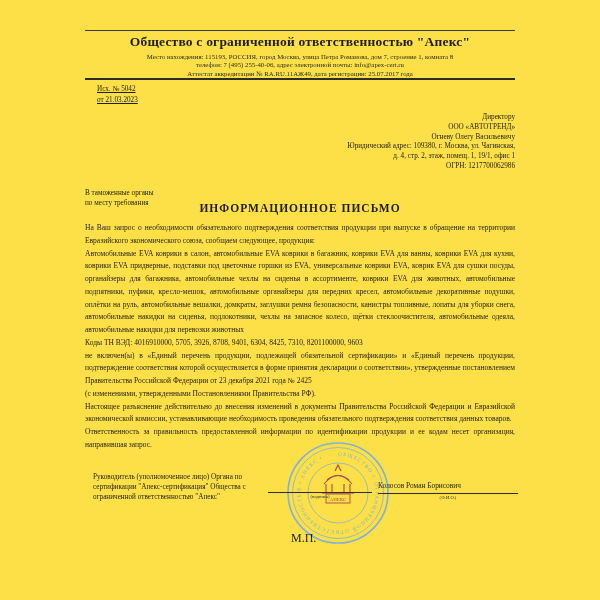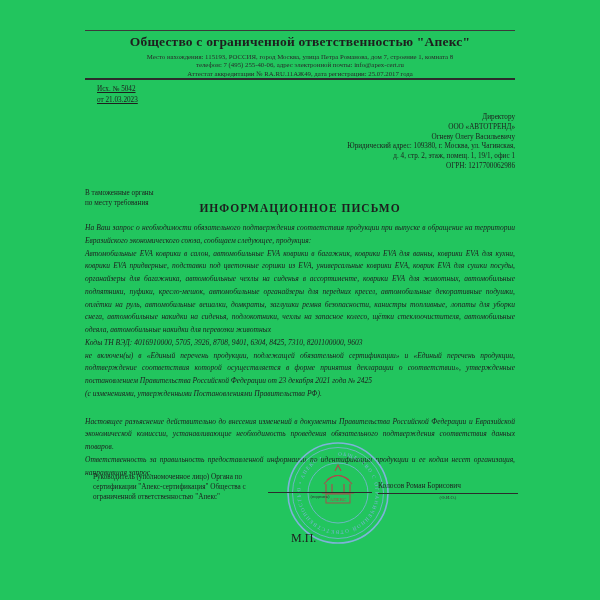--- a/index.html
+++ b/index.html
@@ -1,32 +1,32 @@
 <!DOCTYPE html>
 <html><head>
 <meta charset="utf-8">
 <style>
   html,body{margin:0;padding:0;background:#e8e8e8;}
   .page{
-    position:relative;width:600px;height:600px;background:#22c55e;
+    position:relative;width:600px;height:600px;background:#fde047;
     font-family:"Liberation Serif","DejaVu Serif",serif;color:#1e1e1e;
     overflow:hidden;margin:0 auto;
   }
   .abs{position:absolute;}
   .rule-thin{left:85px;right:85px;height:0;border-top:1px solid #3a3a3a;}
   .rule-thick{left:85px;right:85px;height:0;border-top:2px solid #2c2c2c;}
   .company{left:0;right:0;top:34px;text-align:center;font-weight:bold;font-size:13.5px;letter-spacing:.2px;}
   .contact{left:0;right:0;top:53px;text-align:center;font-size:6.8px;line-height:8.4px;color:#2a2a2a;}
   .refblock{left:97px;top:84px;font-size:7.2px;line-height:10.5px;text-decoration:underline;}
   .recipient{right:85px;top:94px;text-align:right;font-size:7.2px;line-height:9.8px;margin-top:19px;}
   .title{left:0;right:0;top:164px;text-align:center;font-weight:bold;font-size:11.5px;letter-spacing:1px;margin-top:38px;}
   .note{left:85px;top:189px;font-size:7.2px;line-height:9.8px;}
   .bodytext{left:85px;width:430px;top:222px;font-size:7.5px;line-height:12.75px;text-align:justify;}
-  .bodytext p{margin:0;font-style:italic;}
-  .bodytext p.gap{margin-top:15px;}
+  .bodytext p{margin:0;}
+  .bodytext p.gap{}
   .sig-left{left:93px;top:473px;width:160px;font-size:7.2px;line-height:9.8px;}
   .sig-line1{left:268px;top:492px;width:104px;height:0;border-top:1px solid #2c2c2c;}
   .sig-label{left:282px;top:494px;width:76px;text-align:center;font-size:4.6px;color:#333;}
   .sig-name{left:378px;top:481px;width:140px;text-align:left;font-size:7.4px;}
   .sig-line2{left:378px;top:493px;width:140px;height:0;border-top:1px solid #2c2c2c;}
   .sig-name-label{left:378px;top:495px;width:140px;text-align:center;font-size:4.6px;color:#333;}
   .mp{left:291px;top:531px;font-size:12px;}
   .stamp{left:286px;top:441px;width:104px;height:104px;}
 </style>
 </head>

